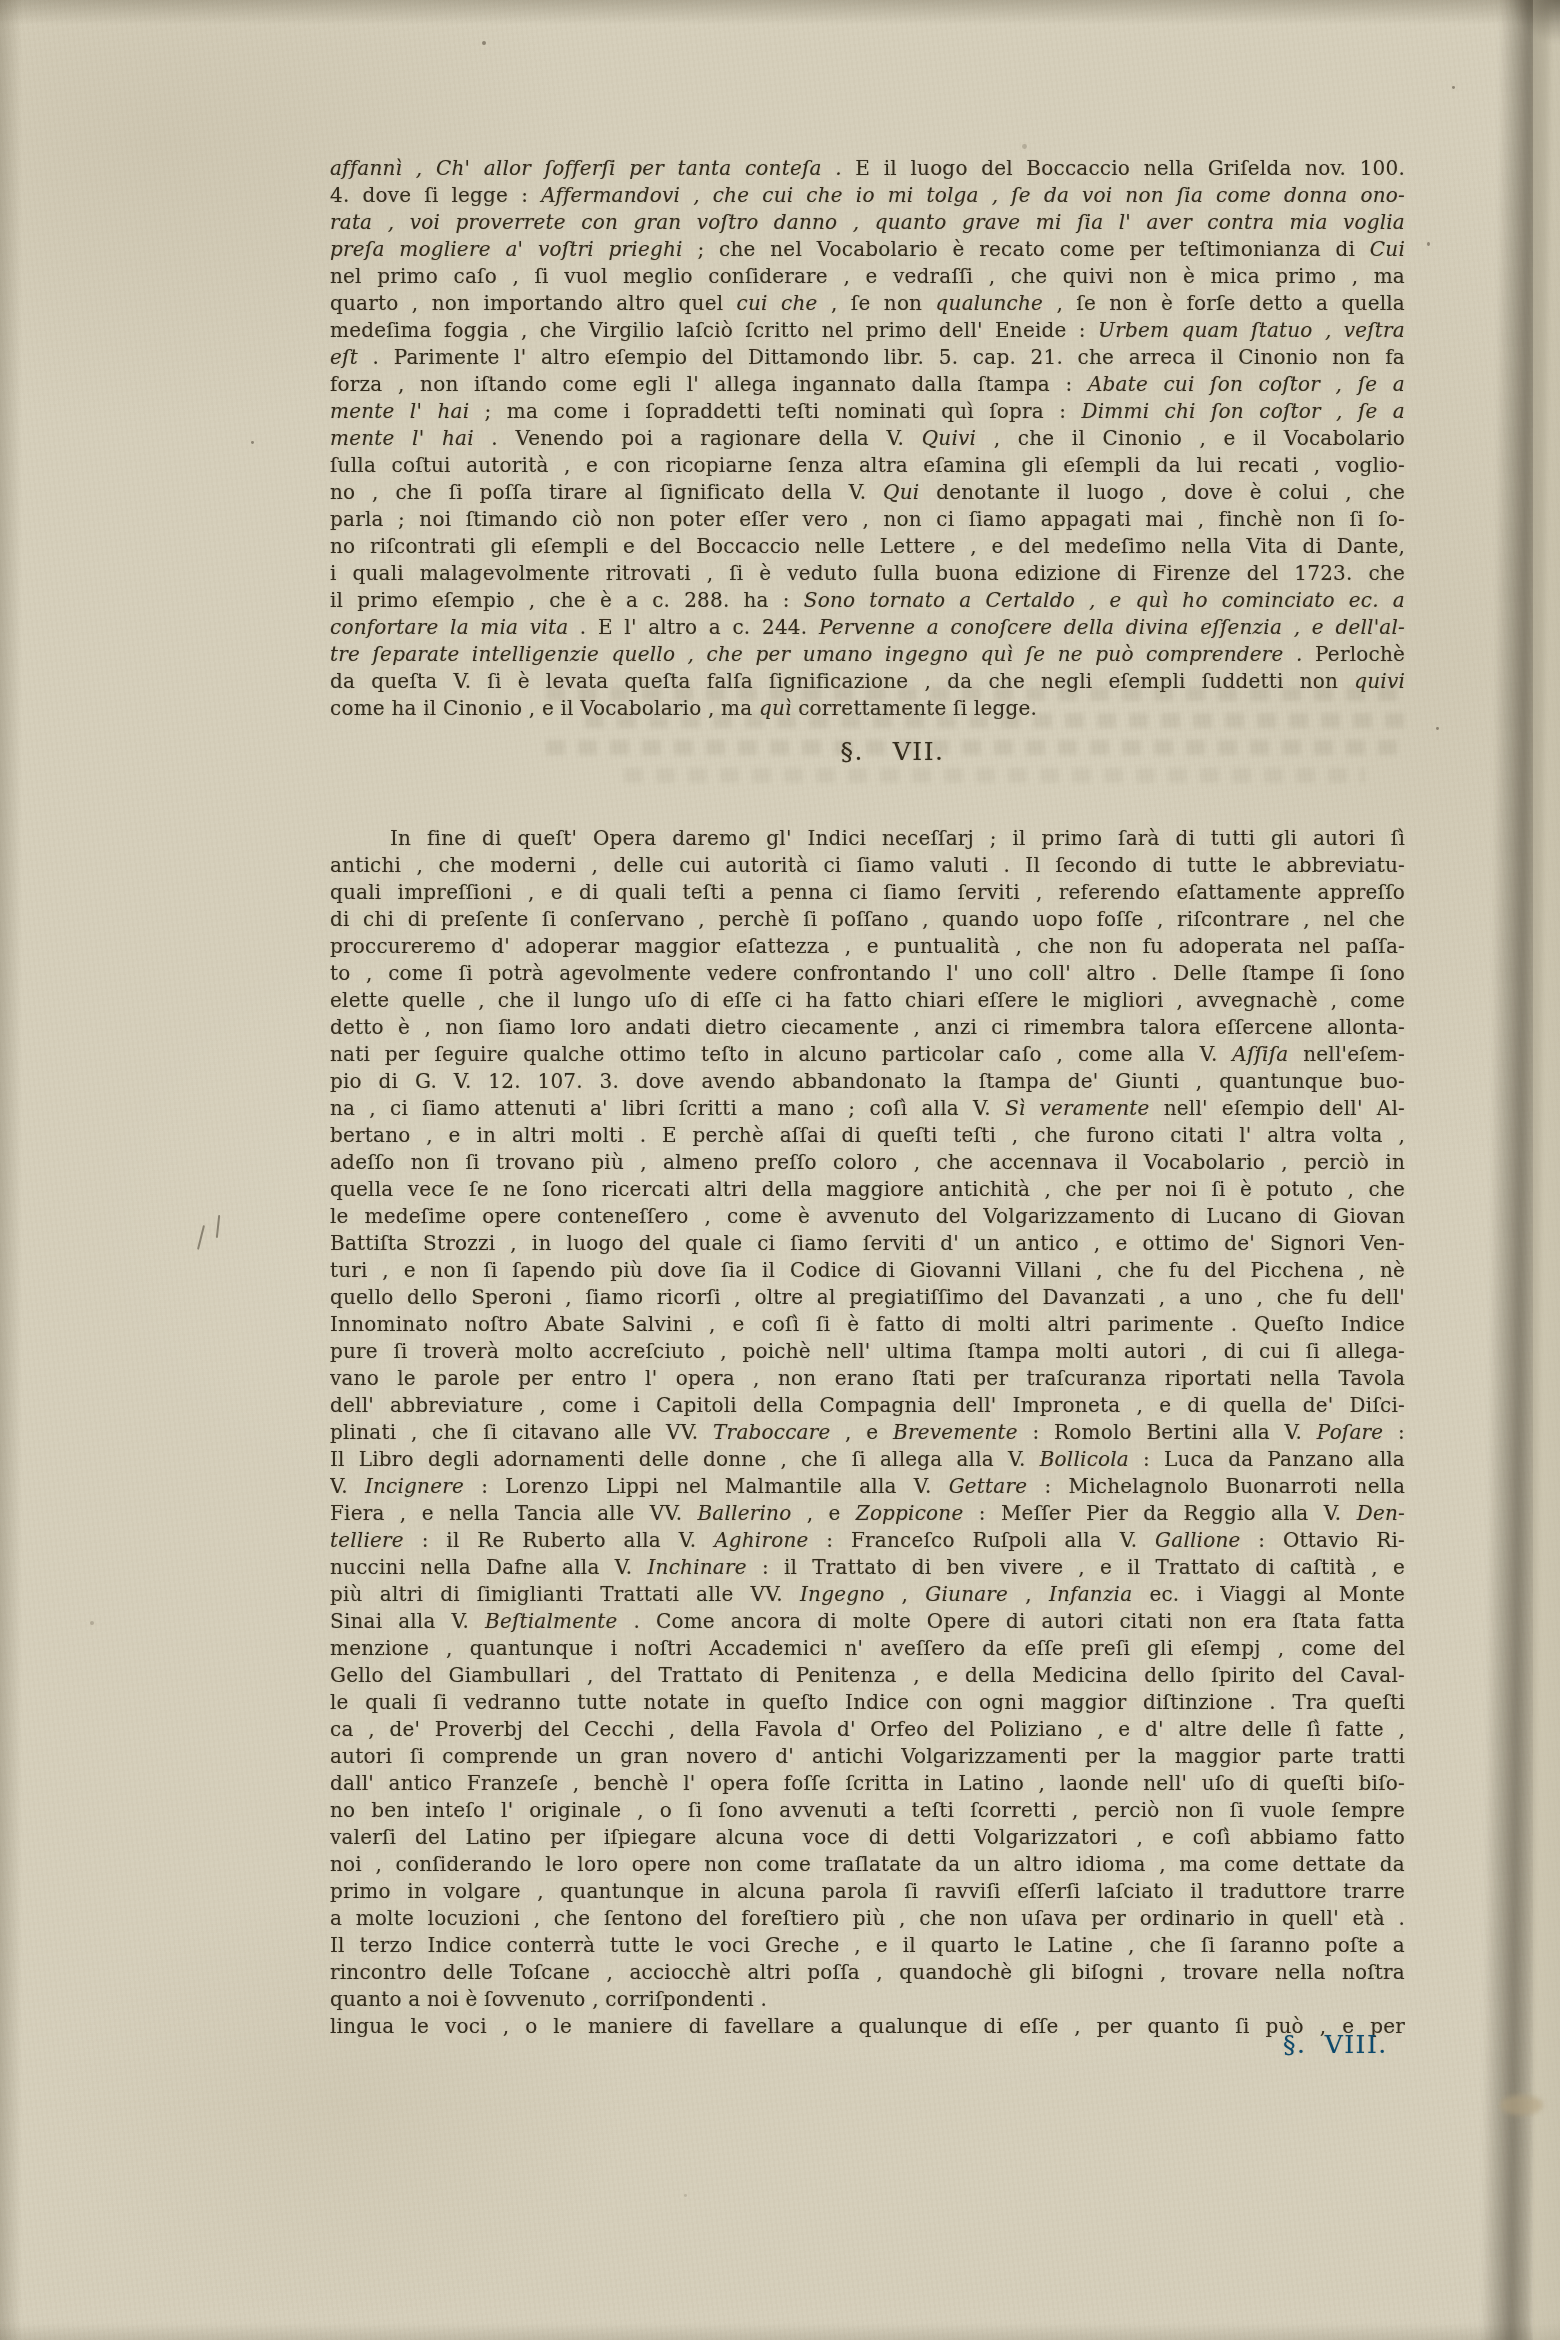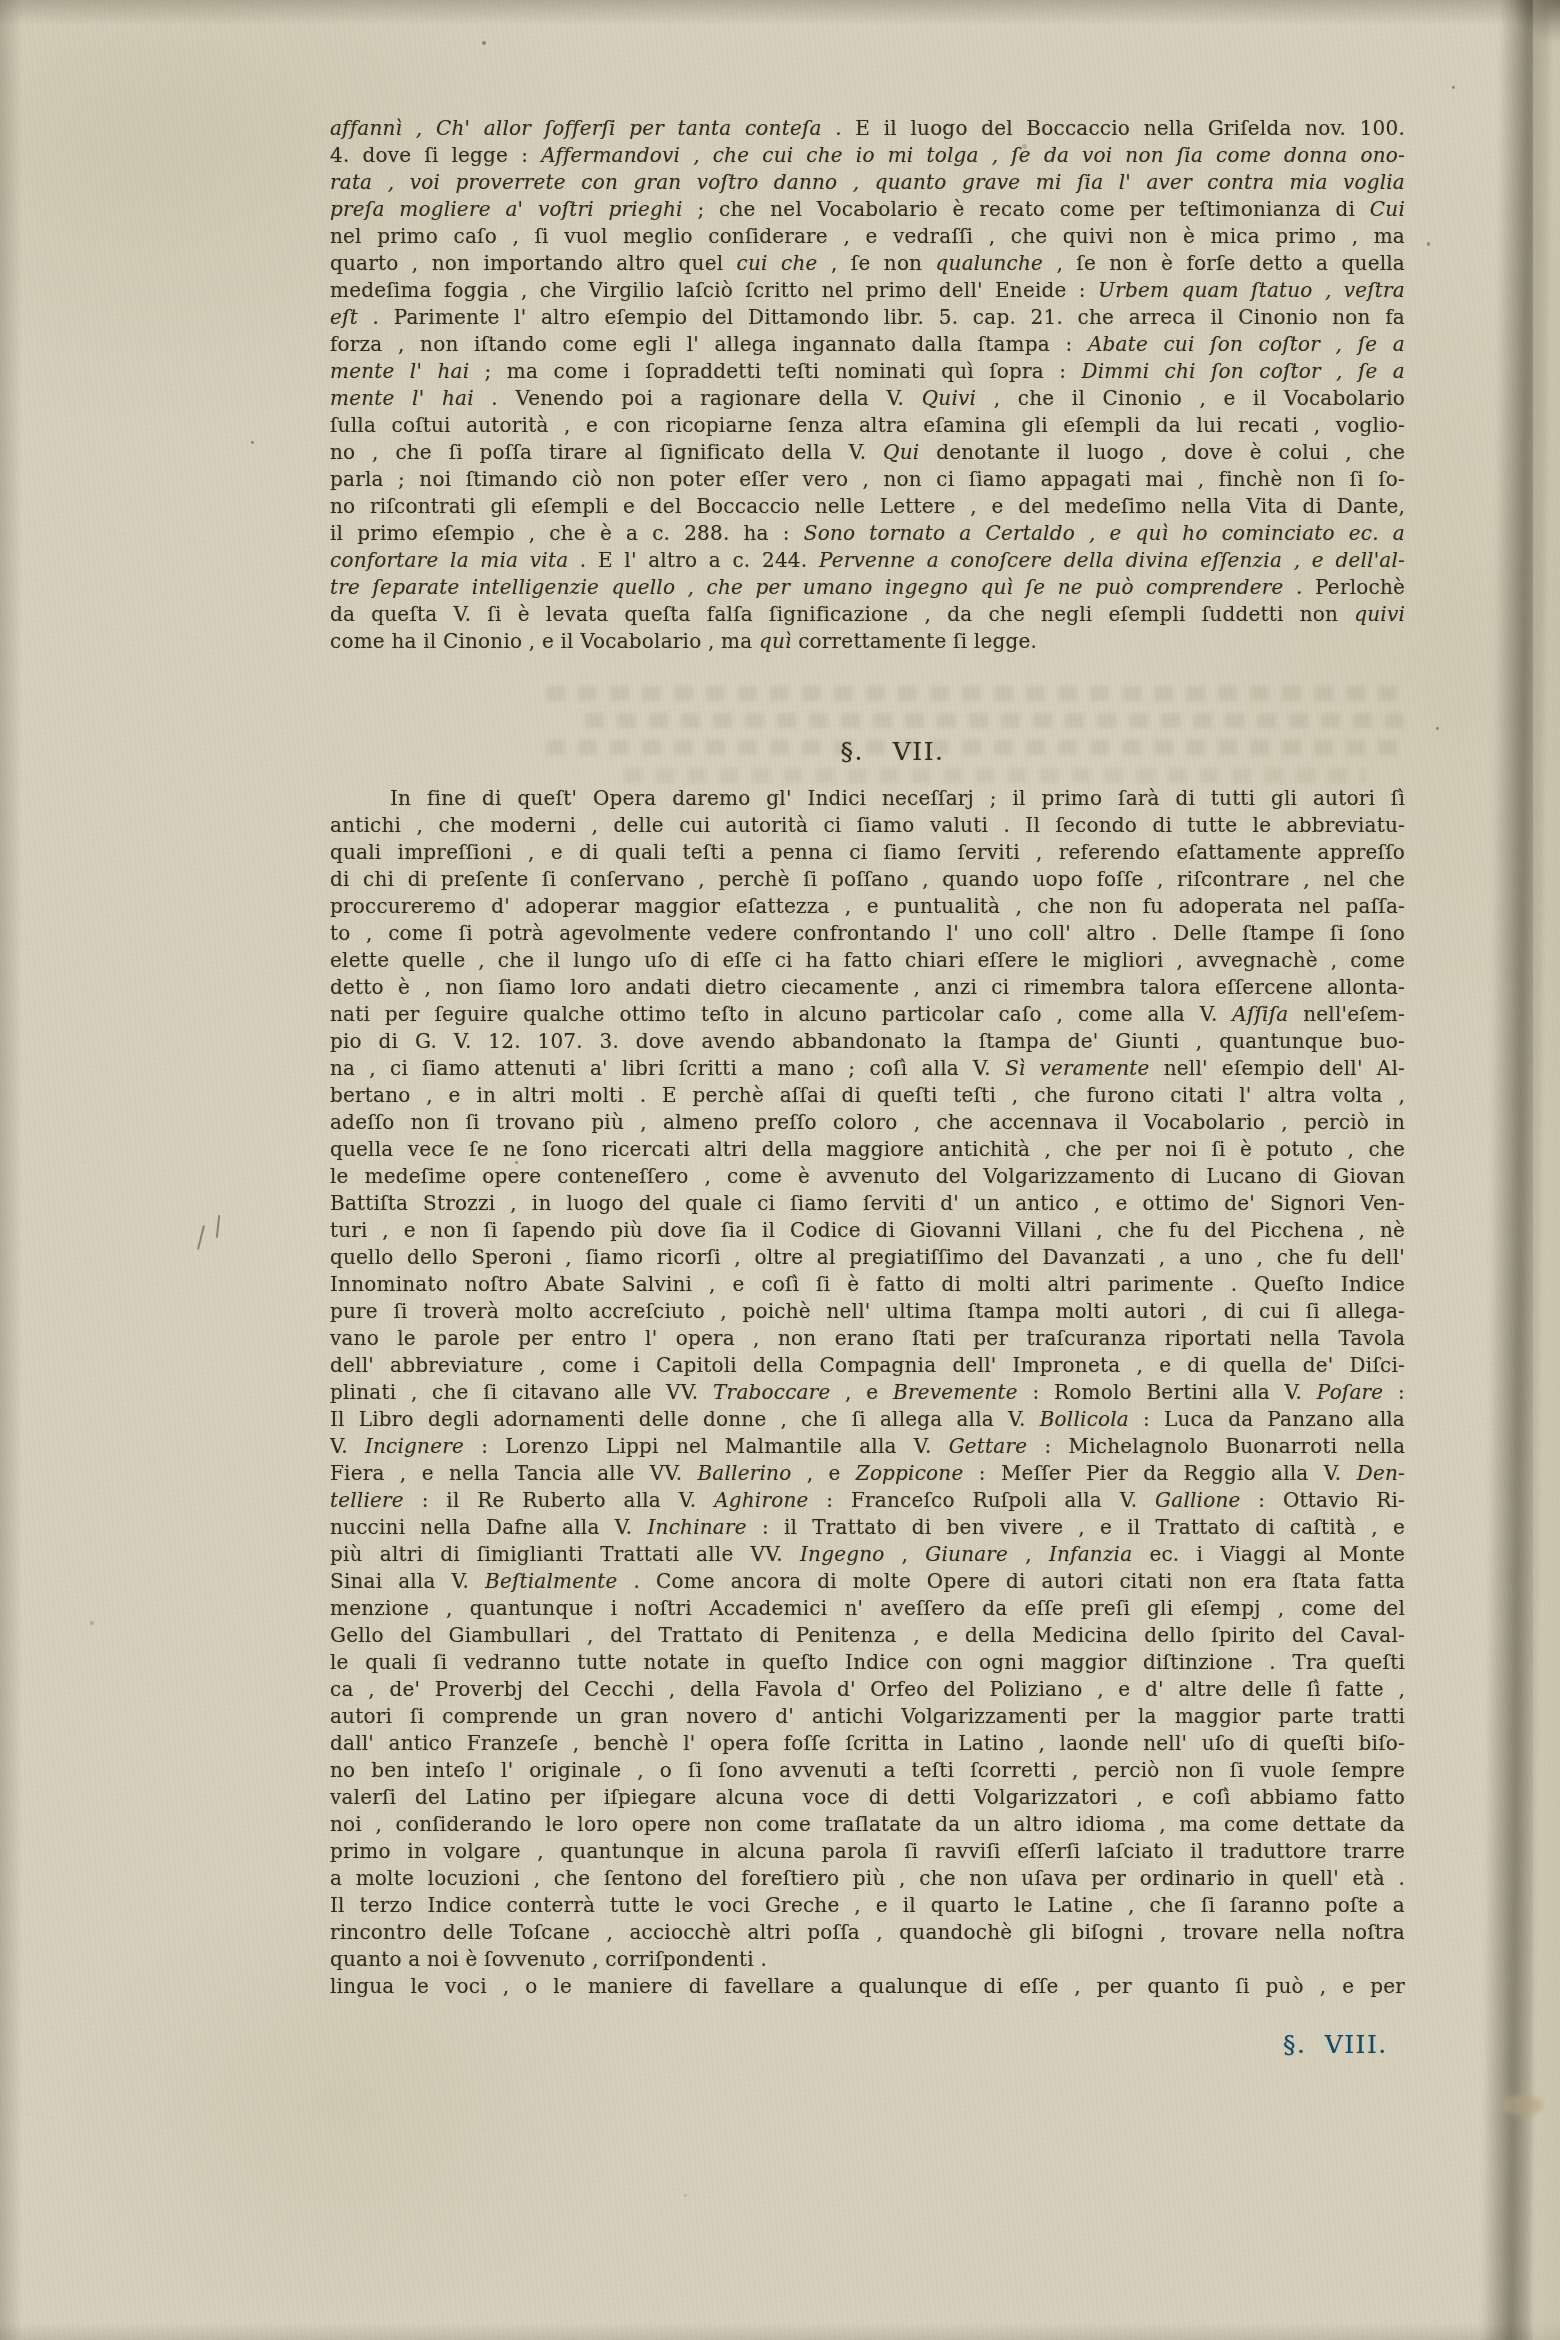--- a/index.html
+++ b/index.html
@@ -30,21 +30,21 @@
     background:linear-gradient(to right, rgba(62,56,42,0), rgba(62,56,42,0.52) 60%, rgba(110,102,82,0.22));
     filter:blur(2.9px);transform:rotate(0.45deg);
   }
   .right-strip{
     position:absolute;left:1533px;top:0;width:27px;height:2341px;
     background:linear-gradient(to right, rgba(200,193,170,0.55), rgba(180,173,150,0.35));
   }
   .corner-blot{position:absolute;left:1510px;top:-7.8px;width:59px;height:51px;
     background:radial-gradient(ellipse at 80% 10%, rgba(58,52,40,0.55), rgba(58,52,40,0) 70%);filter:blur(2px);}
   .textblock{position:absolute;left:330px;width:1075px;color:#332b1c;
-    text-shadow:0 0 1px rgba(51,43,28,0.35);letter-spacing:0.2px;}
+    text-shadow:0 0 1px rgba(51,43,28,0.35);letter-spacing:0.2px;margin-top:40px;}
   .p1{top:115px;}
   .p2{top:785px;}
   .line{
     white-space:nowrap;overflow:hidden;
     text-align:justify;text-align-last:justify;
     font-size:20px;
   }
   .p1 .line{height:27px;line-height:27px;}
   .p2 .line{height:27px;line-height:27px;}
   .line.last{text-align-last:left;}
@@ -85,20 +85,21 @@
     <div class="line">quarto , non importando altro quel <i>cui che</i> , ſe non <i>qualunche</i> , ſe non è forſe detto a quella</div>
     <div class="line">medeſima foggia , che Virgilio laſciò ſcritto nel primo dell' Eneide : <i>Urbem quam ſtatuo , veſtra</i></div>
     <div class="line"><i>eſt</i> . Parimente l' altro eſempio del Dittamondo libr. 5. cap. 21. che arreca il Cinonio non fa</div>
     <div class="line">forza , non iſtando come egli l' allega ingannato dalla ſtampa : <i>Abate cui ſon coſtor , ſe a</i></div>
     <div class="line"><i>mente l' hai</i> ; ma come i ſopraddetti teſti nominati quì ſopra : <i>Dimmi chi ſon coſtor , ſe a</i></div>
     <div class="line"><i>mente l' hai</i> . Venendo poi a ragionare della V. <i>Quivi</i> , che il Cinonio , e il Vocabolario</div>
     <div class="line">ſulla coſtui autorità , e con ricopiarne ſenza altra eſamina gli eſempli da lui recati , voglio-</div>
     <div class="line">no , che ſi poſſa tirare al ſignificato della V. <i>Qui</i> denotante il luogo , dove è colui , che</div>
     <div class="line">parla ; noi ſtimando ciò non poter eſſer vero , non ci ſiamo appagati mai , finchè non ſi ſo-</div>
     <div class="line">no riſcontrati gli eſempli e del Boccaccio nelle Lettere , e del medeſimo nella Vita di Dante,</div>
+    <div class="line">i quali malagevolmente ritrovati , ſi è veduto ſulla buona edizione di Firenze del 1723. che</div>
     <div class="line">il primo eſempio , che è a c. 288. ha : <i>Sono tornato a Certaldo , e quì ho cominciato ec. a</i></div>
     <div class="line"><i>confortare la mia vita</i> . E l' altro a c. 244. <i>Pervenne a conoſcere della divina eſſenzia , e dell'al-</i></div>
     <div class="line"><i>tre ſeparate intelligenzie quello , che per umano ingegno quì ſe ne può comprendere .</i> Perlochè</div>
     <div class="line">da queſta V. ſi è levata queſta falſa ſignificazione , da che negli eſempli ſuddetti non <i>quivi</i></div>
     <div class="line last">come ha il Cinonio , e il Vocabolario , ma <i>quì</i> correttamente ſi legge.</div>
   </div>
 
 <div class="section-heading">§. VII.</div>
 
 <div class="textblock p2">

